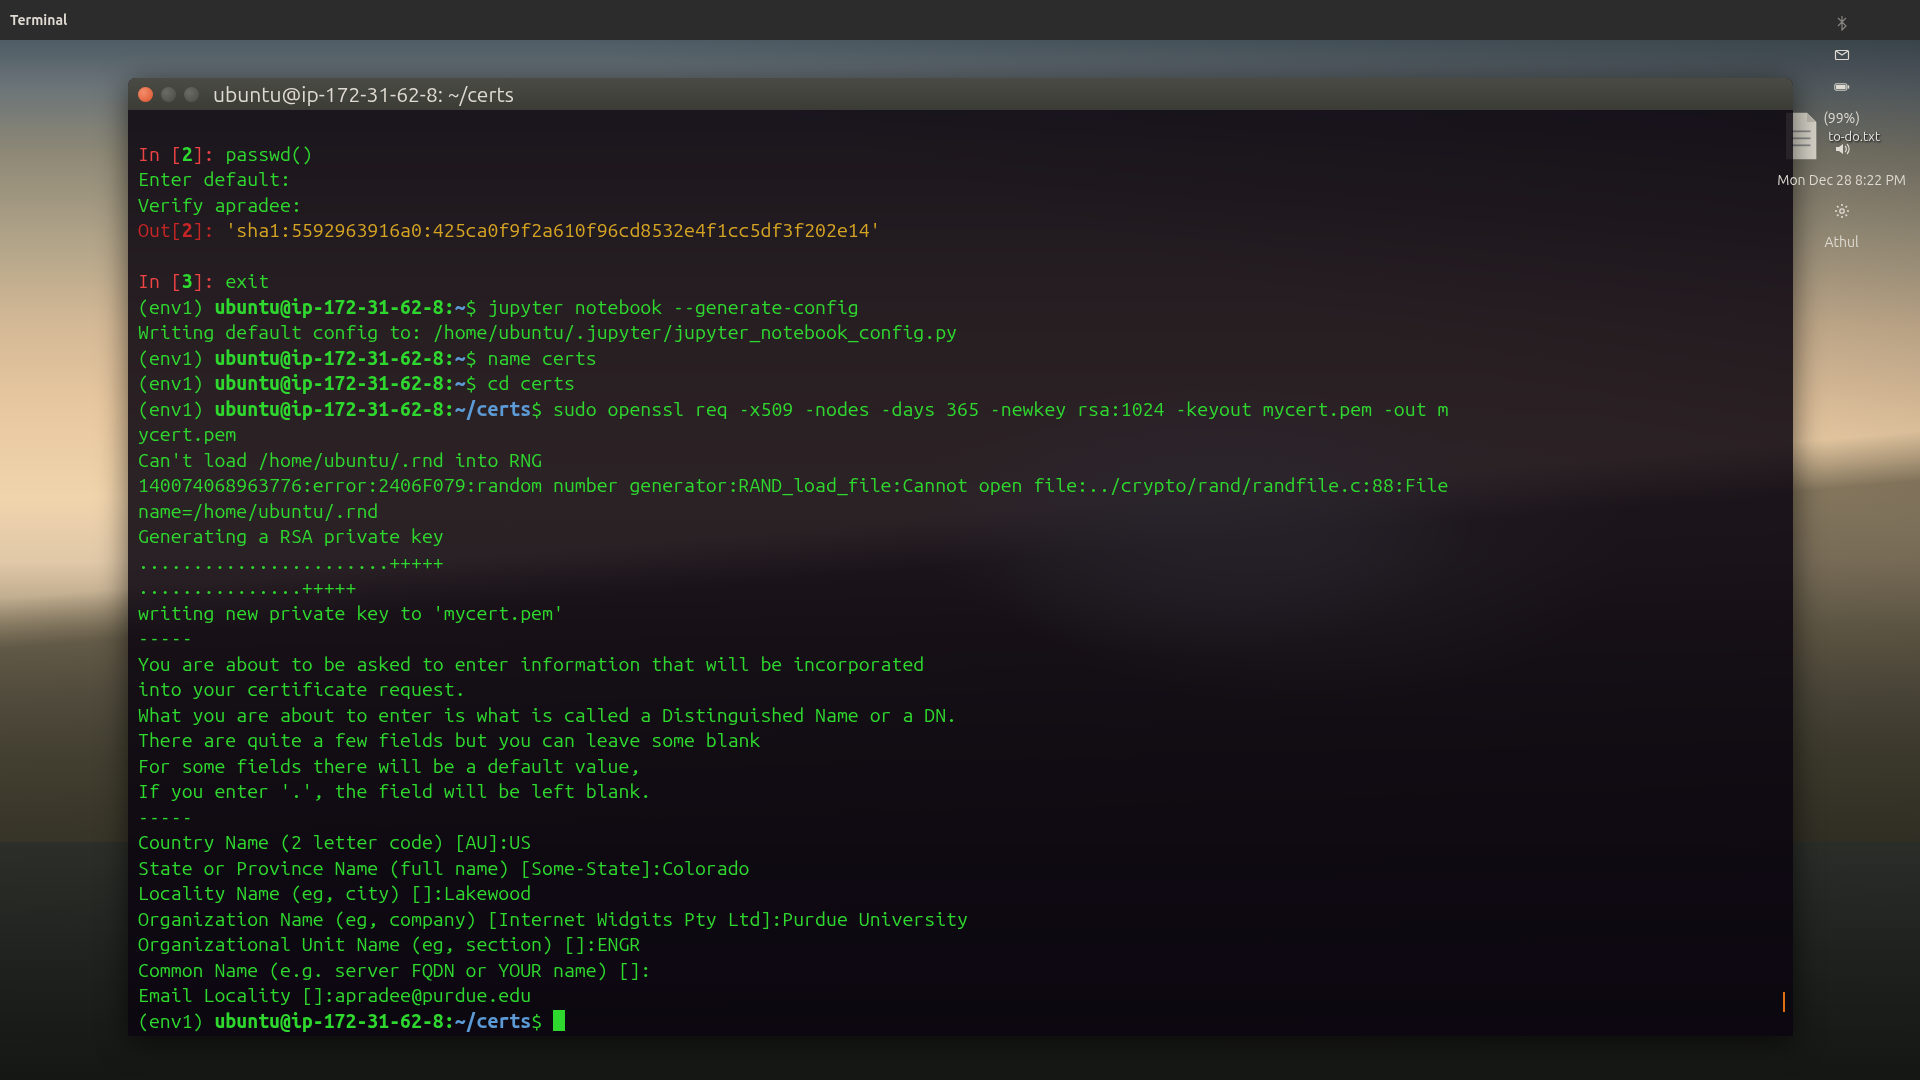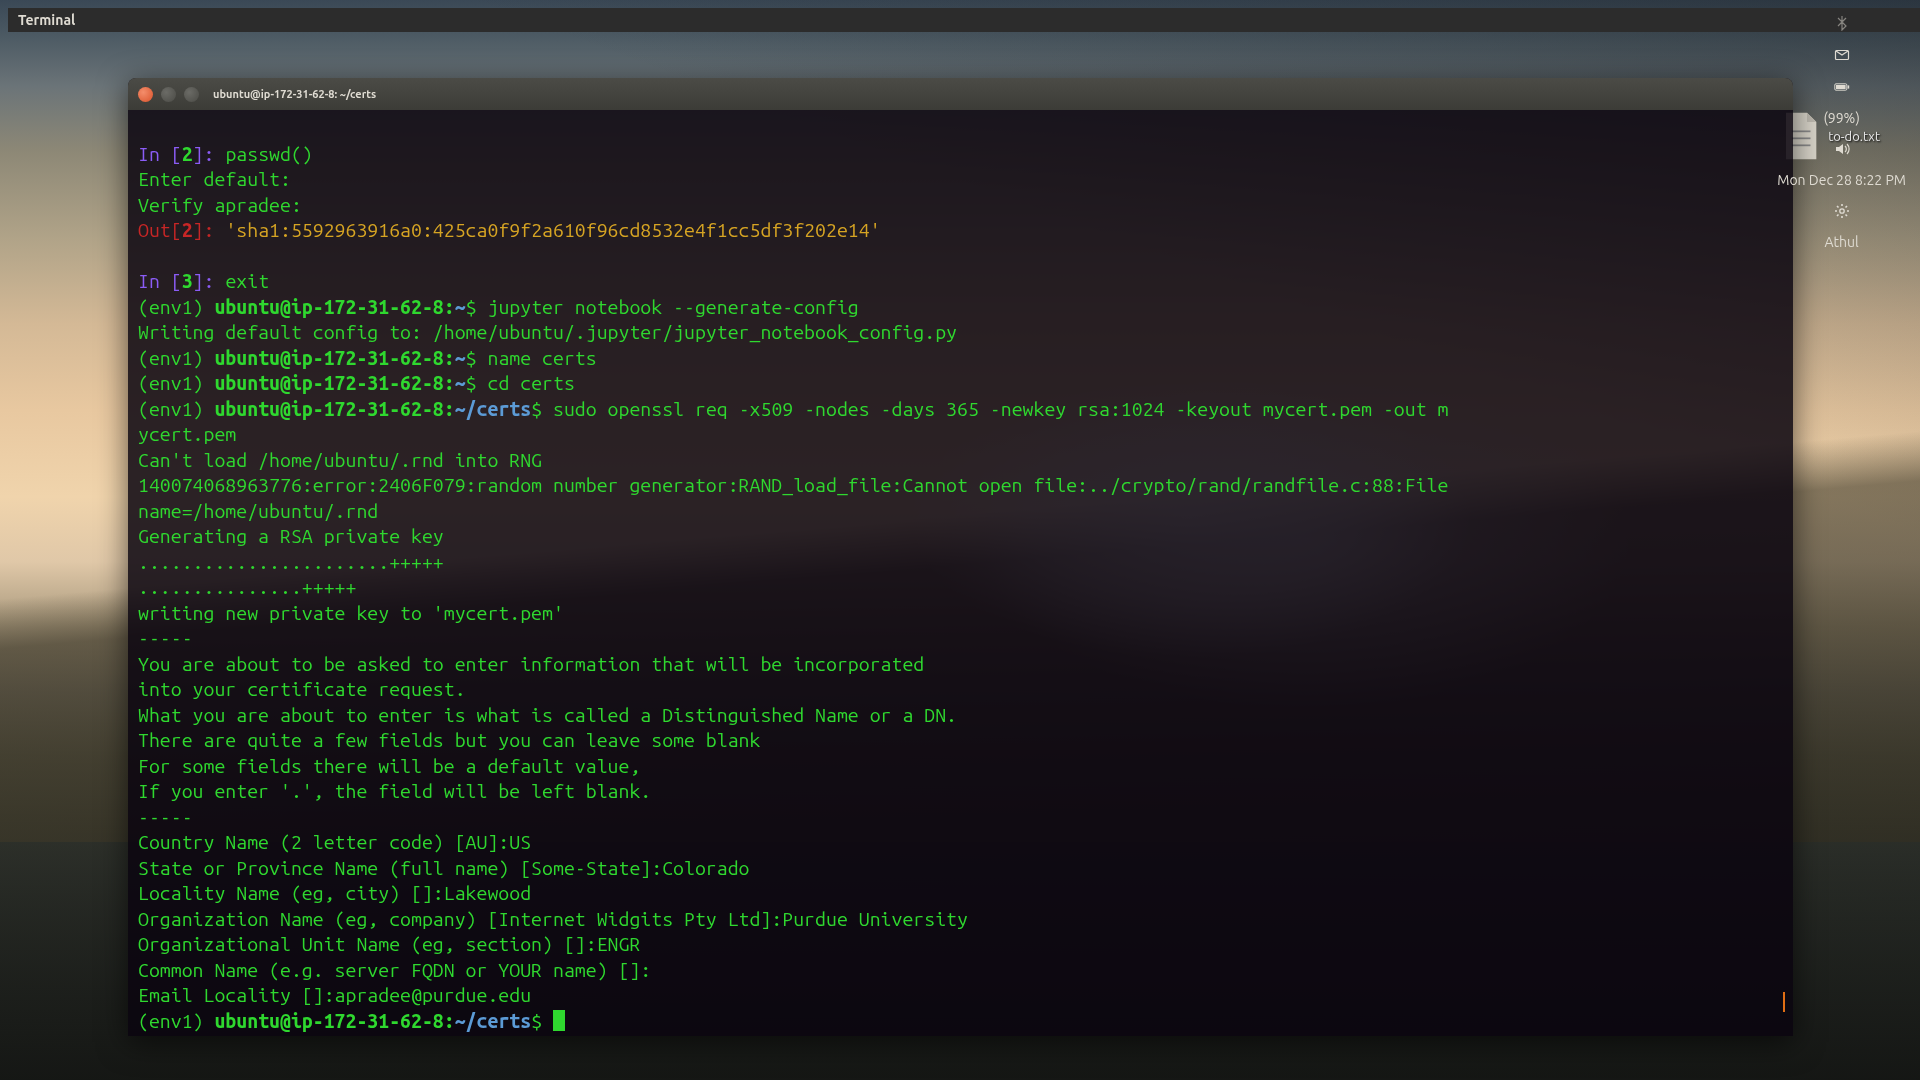--- a/index.html
+++ b/index.html
@@ -20,40 +20,40 @@
       radial-gradient(ellipse 500px 260px at 68% 50%, rgba(230,230,235,0.45) 0%, transparent 65%),
       linear-gradient(175deg, transparent 48%, rgba(60,55,40,0.6) 52%, rgba(30,30,24,0.8) 100%),
       linear-gradient(200deg, rgba(20,25,30,0.4) 0%, transparent 30%);
     pointer-events:none;
   }
   .lake{position:absolute;left:0;right:0;bottom:0;height:22%;background:
     linear-gradient(180deg, rgba(40,45,42,0.7) 0%, rgba(20,22,20,0.9) 100%);
   }
 
   
-  .panel{position:absolute;top:0;left:8px;right:0;height:24px;background:#2c2c2c;color:#dfdbd2;display:flex;align-items:center;font-size:14px;z-index:10;margin-top:8px;}
+  .panel{position:absolute;top:0;left:0;right:0;height:40px;background:#2c2c2c;color:#dfdbd2;display:flex;align-items:center;font-size:14px;z-index:10;}
   .panel-left{padding-left:10px;font-weight:bold;}
   .panel-right{margin-left:auto;display:flex;align-items:center;gap:14px;padding-right:14px;white-space:nowrap;flex-direction:column;}
   .pic{display:inline-flex;align-items:center;justify-content:center;width:18px;height:18px;}
   .pic svg{width:16px;height:16px;fill:#dfdbd2;}
   .indbox{border:3px solid #fdba74;border-radius:2px;padding:0 3px;font-size:11px;line-height:14px;}
 
   
   .deskicon{position:absolute;right:40px;top:108px;display:flex;flex-direction:row;align-items:center;color:#e8e8e8;z-index:5;}
   .deskicon svg{width:56px;height:56px;}
   .deskicon span{font-size:13px;text-shadow:1px 1px 2px #000;}
 
   
   .termwin{position:absolute;left:128px;top:78px;width:1665px;height:958px;background:rgba(10,5,15,0.86);border-radius:8px 8px 0 0;overflow:hidden;z-index:6;box-shadow:0 6px 30px rgba(0,0,0,0.6);}
-  .titlebar{height:32px;background:linear-gradient(#4b4b46,#3c3c37);display:flex;align-items:center;padding-left:10px;gap:8px;color:#dfdbd2;font-weight:bold;font-size:11px;}
+  .titlebar{height:32px;background:linear-gradient(#4b4b46,#3c3c37);display:flex;align-items:center;padding-left:10px;gap:8px;color:#dfdbd2;font-weight:normal;font-size:21px;}
   .wbtn{width:15px;height:15px;border-radius:50%;}
   .wclose{background:radial-gradient(circle at 35% 35%,#f48d6b,#d9532b);}
   .wmin,.wmax{background:radial-gradient(circle at 35% 35%,#6b6b66,#4a4a45);}
   .termbody{padding:6px 10px 0 10px;font-family:"Ubuntu Mono","DejaVu Sans Mono",monospace;font-size:19.5px;line-height:25.5px;color:#2fd82f;white-space:pre;}
-  .in{color:#8b5cf6;}
+  .in{color:#ef4444;}
   .innum{color:#2fd82f;font-weight:bold;}
   .out{color:#c72626;}
   .outnum{color:#c72626;font-weight:bold;}
   .sha{color:#d6a423;}
   .cmd{color:#2fd82f;}
   .venv{color:#2fd82f;margin-top:36px;}
   .userhost{color:#2fd82f;font-weight:bold;}
   .path{color:#5c9bd6;font-weight:bold;}
   .dollar{color:#2fd82f;}
   .plain{color:#2fd82f;}

